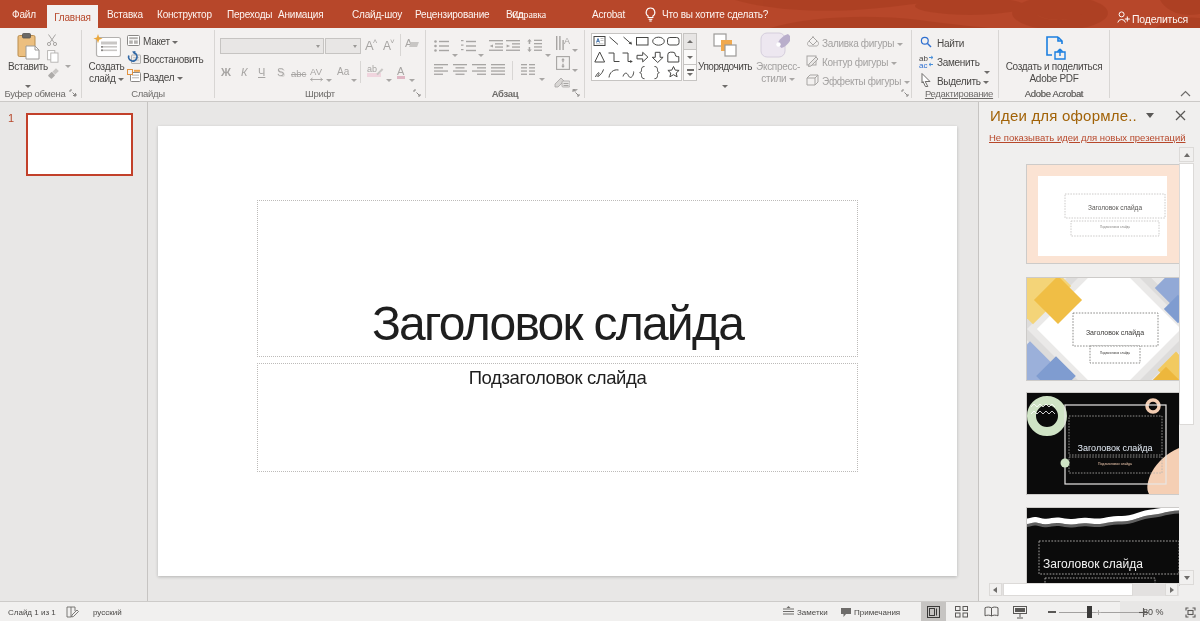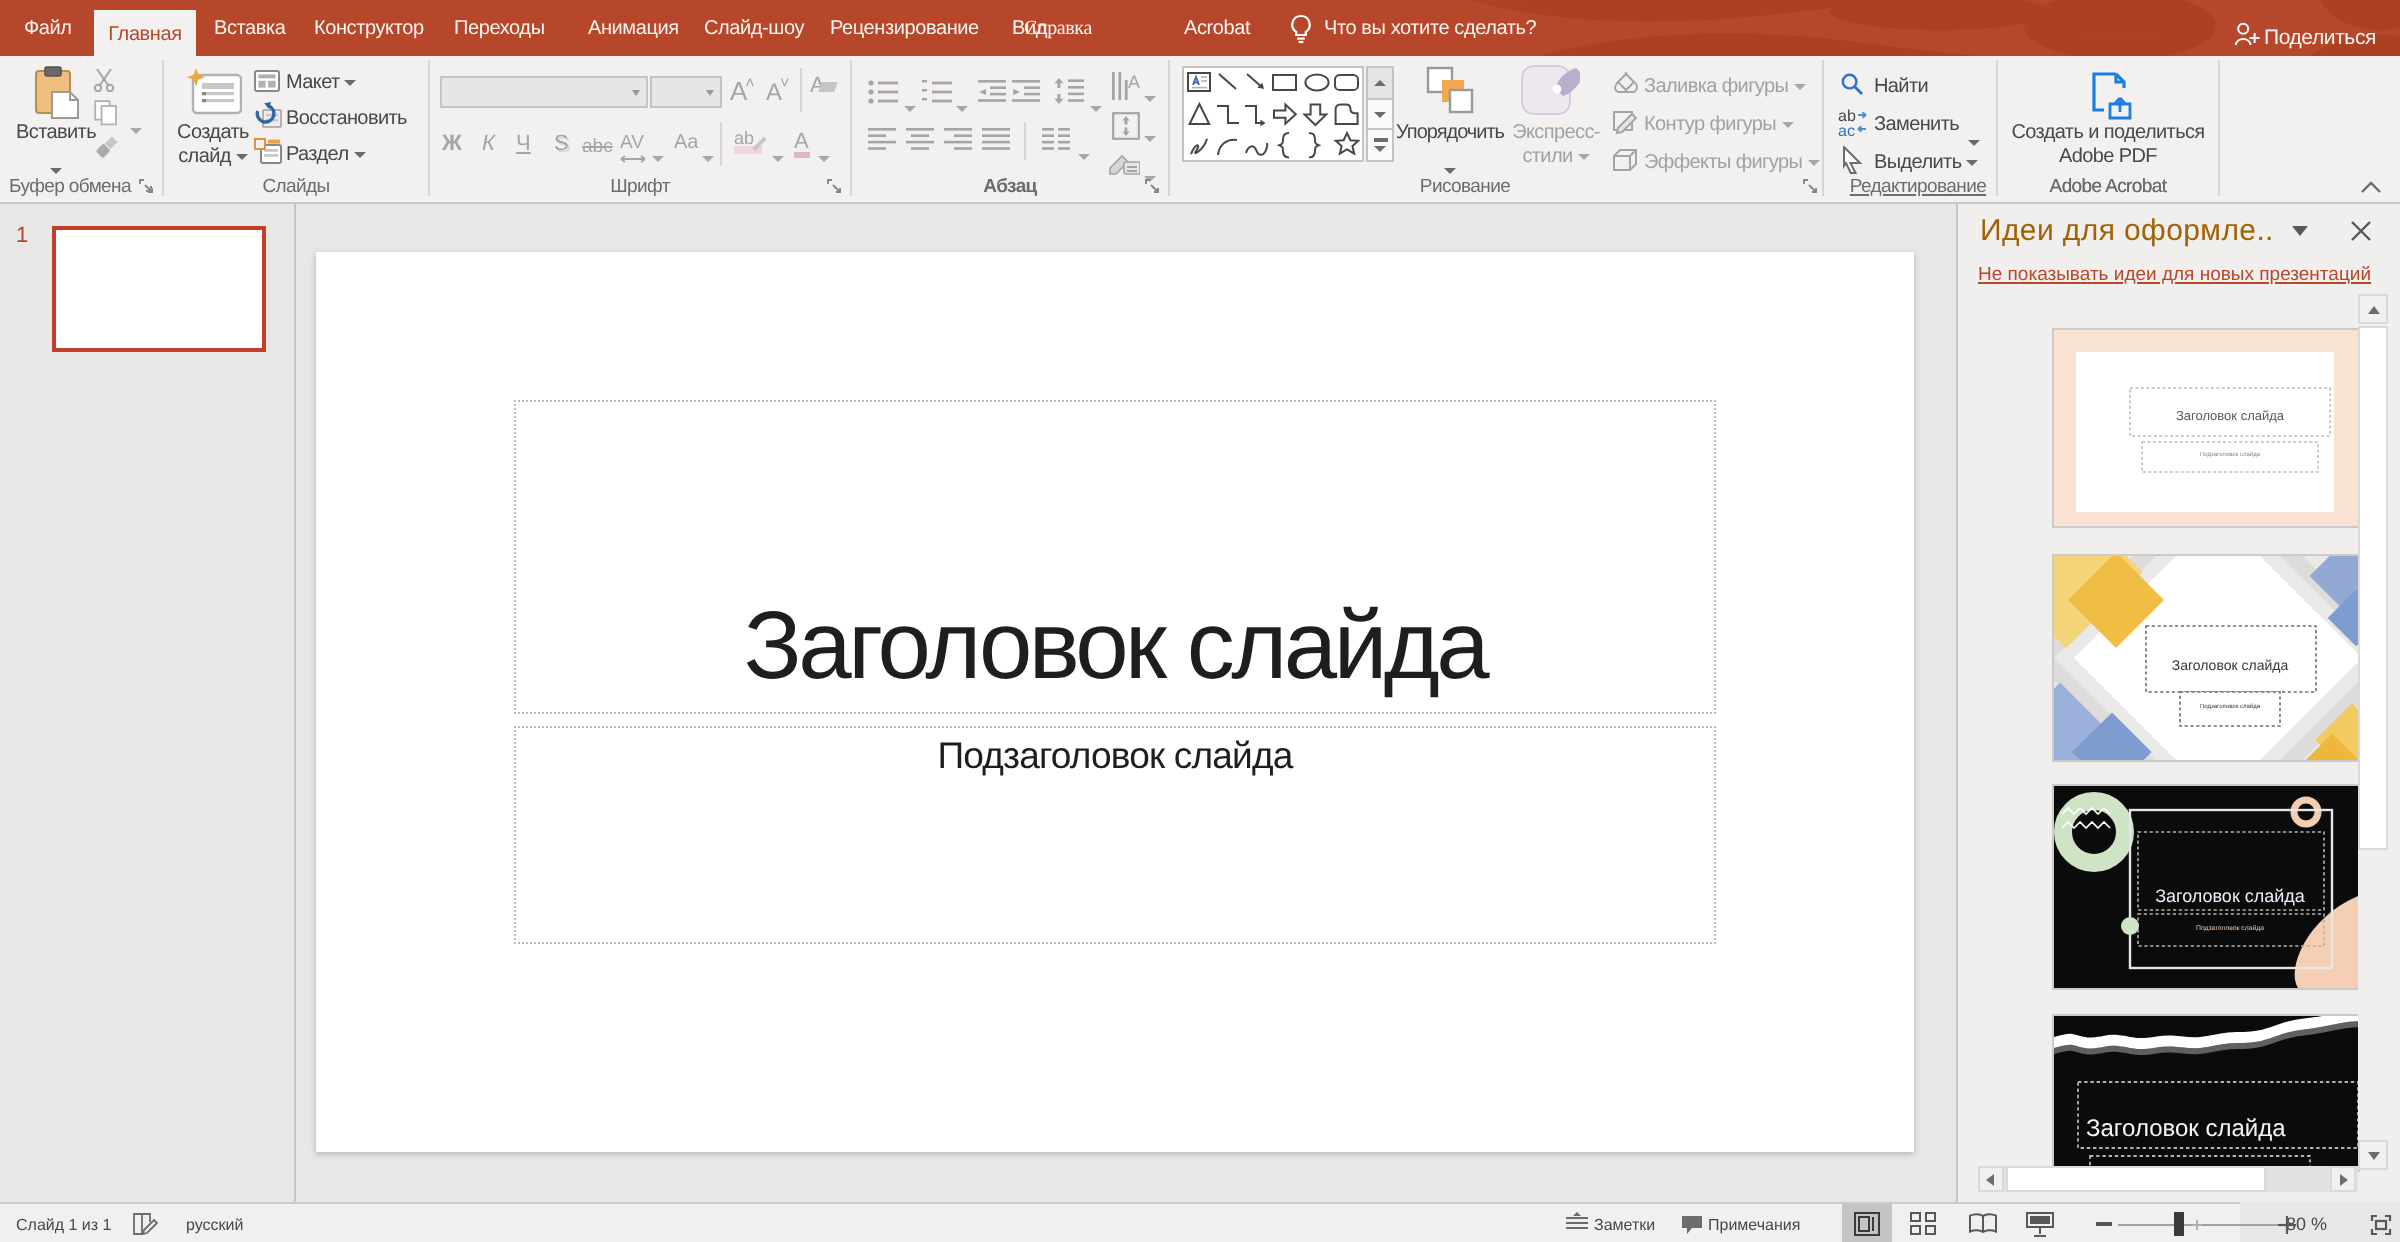--- a/index.html
+++ b/index.html
@@ -50,21 +50,21 @@
       <path d="M560,28 h-45 C525,20 545,16 560,18 Z"></path>
     </g>
     <g fill="#C25B36" opacity="0.45">
       <path d="M395,10 a24,9 0 1 0 48,2 a19,7 0 1 1 -48,-2 Z"></path>
     </g>
   </svg>
   <div class="tab" style="left:12px;">Файл</div>
   <div class="tab" style="left:107px;">Вставка</div>
   <div class="tab" style="left:157px;">Конструктор</div>
   <div class="tab" style="left:227px;">Переходы</div>
-  <div class="tab" style="left:294px;">Анимация</div>
+  <div class="tab" style="left:278px;">Анимация</div>
   <div class="tab" style="left:352px;">Слайд-шоу</div>
   <div class="tab" style="left:415px;">Рецензирование</div>
   <div class="tab" style="left:506px;">Вид</div>
   <div class="tab" style="left:512px;font-family:Liberation Serif, serif;">Справка</div>
   <div class="tab" style="left:592px;">Acrobat</div>
   <svg class="abs" style="left:644px;top:7px" width="13" height="15" viewBox="0 0 13 15">
     <g fill="none" stroke="#fff" stroke-width="1.1">
       <path d="M6.5,1 a4.3,4.3 0 0 1 2.4,7.9 l0,1.6 l-4.8,0 l0,-1.6 a4.3,4.3 0 0 1 2.4,-7.9 Z"></path>
       <line x1="4.6" y1="12.3" x2="8.4" y2="12.3"></line>
       <line x1="5.3" y1="14" x2="7.7" y2="14"></line>
@@ -407,21 +407,20 @@
     </g>
   </svg>
   <div class="gtxt" style="left:822px;top:29px;">Контур фигуры <span class="gcaret"></span></div>
   <svg class="abs" style="left:806px;top:46px" width="13" height="12" viewBox="0 0 13 12">
     <g fill="none" stroke="#A7A5A3" stroke-width="1">
       <path d="M1,4 l3,-3 h8 v7 l-3,3 h-8 Z"></path>
         <path d="M1,4 h8 v7 M9,4 l3,-3"></path>
     </g>
   </svg>
   <div class="gtxt" style="left:822px;top:48px;">Эффекты фигуры <span class="gcaret"></span></div>
-  <div class="glabel" style="left:585px;width:295px;">Рисование</div>
   <svg class="abs" style="left:901px;top:61px" width="8" height="8" viewBox="0 0 8 8">
     <g stroke="#8A8886" fill="none" stroke-width="1">
       <path d="M1,3 v-2 h2 M7,5 v2 h-2"></path>
         <path d="M3.5,3.5 l3,3"></path>
     </g>
   </svg>
 
   <svg class="abs" style="left:920px;top:8px" width="13" height="13" viewBox="0 0 13 13">
     <circle cx="4.8" cy="4.8" r="3.4" fill="none" stroke="#2E6FD0" stroke-width="1.2"></circle>
     <line x1="7.5" y1="7.5" x2="11" y2="11" stroke="#2E6FD0" stroke-width="1.4"></line>

